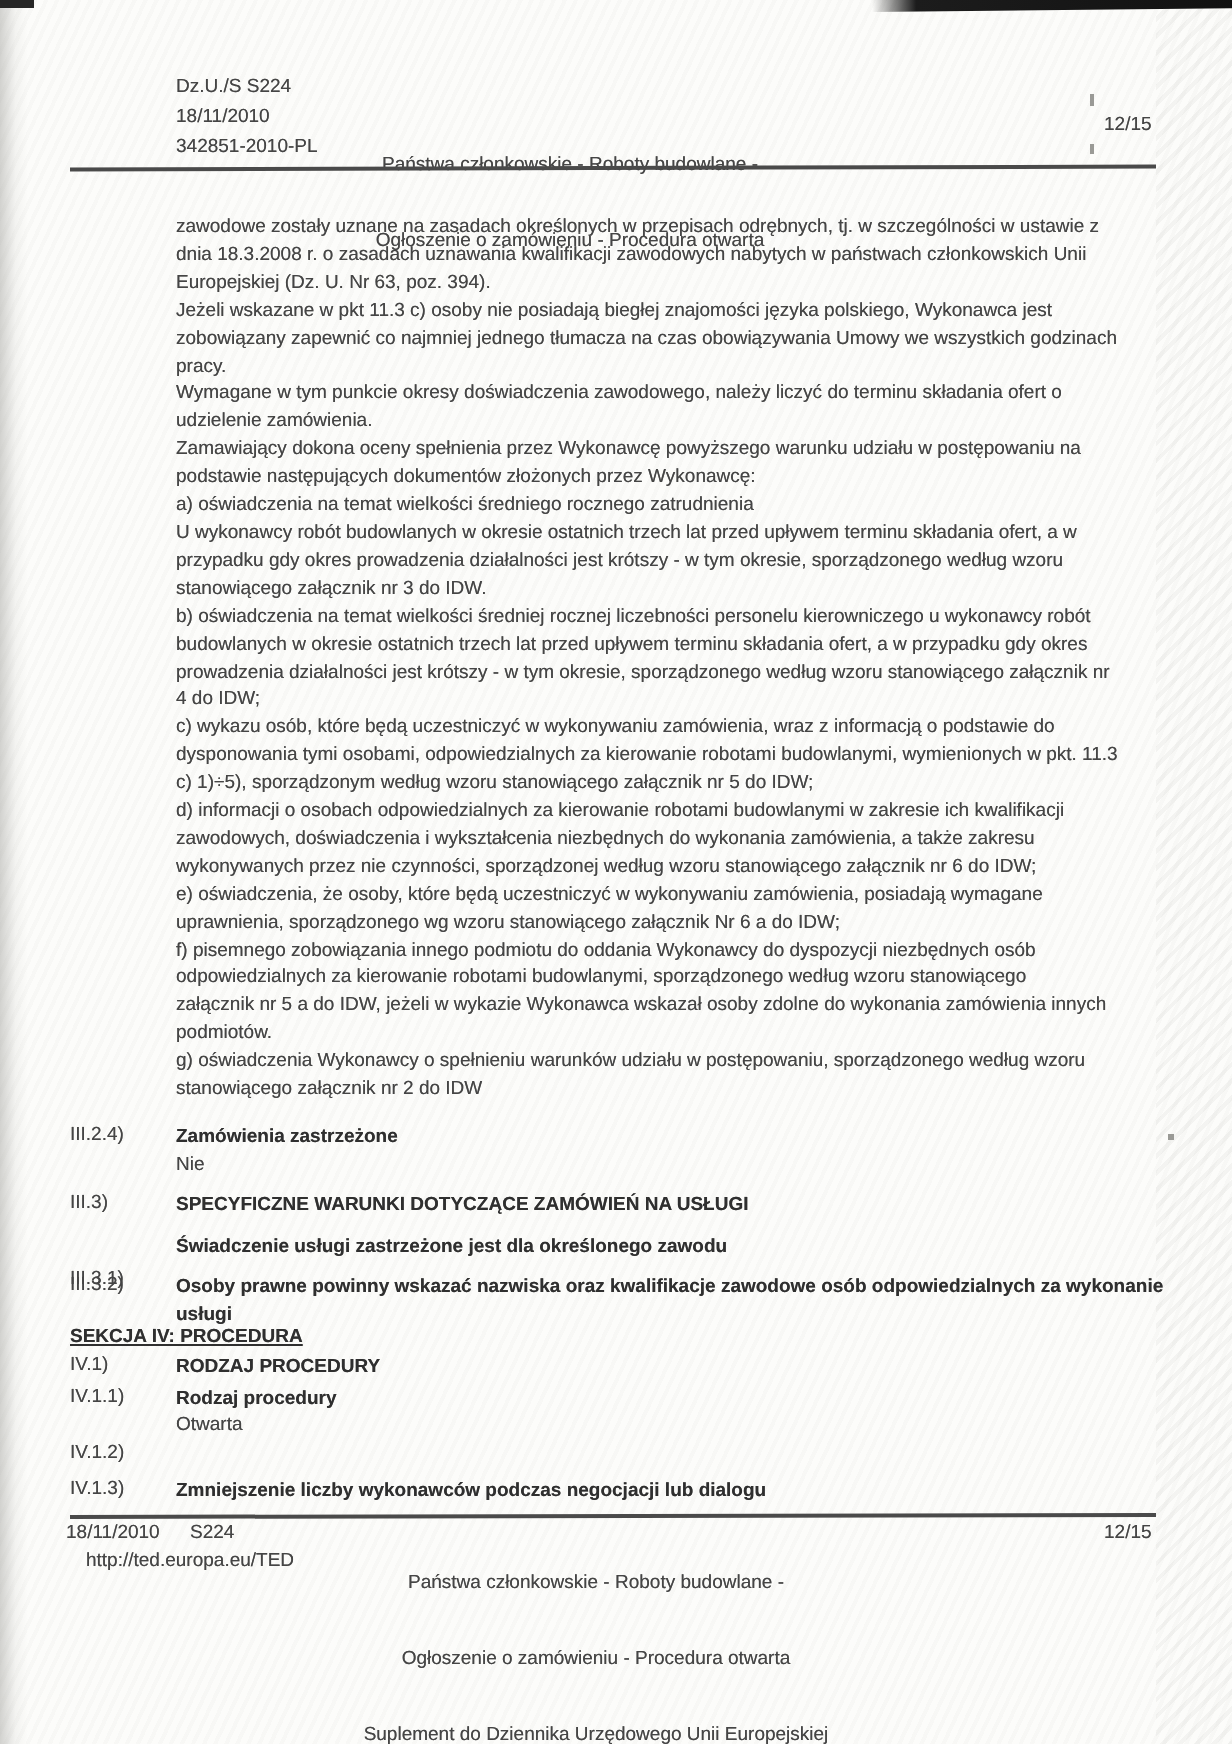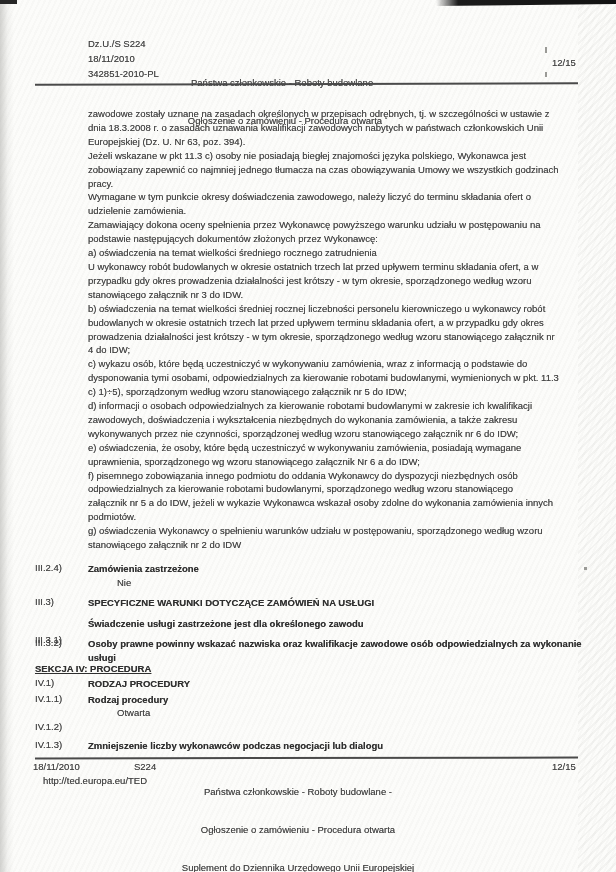--- a/index.html
+++ b/index.html
@@ -25,21 +25,21 @@
   .rule-header{top:83px;height:2px;transform:rotate(-0.15deg);}
   .rule-footer{top:757px;height:2px;transform:rotate(-0.1deg);}
   .t{position:absolute;font-size:9.5px;color:#454545;white-space:nowrap;
      text-shadow:0 0 0.3px rgba(70,70,70,0.7);}
   .centerblock{position:absolute;text-align:center;}
   .centerblock div{line-height:14px;margin-top:24px;}
   .para{position:absolute;left:88px;top:107px;font-size:9.5px;line-height:13.9px;
     color:#454545;white-space:pre;text-shadow:0 0 0.3px rgba(70,70,70,0.7);}
   .snum{left:35px;}
   .stitle{left:88px;width:500px;font-weight:bold;color:#2f2f2f;line-height:13.5px;white-space:normal;}
-  .sval{left:88px;margin-left:29px;}
+  .sval{left:88px;}
   .underline{text-decoration:underline;}
 </style>
 </head>
 <body>
 
 <div class="page">
 
   <div class="edge-left"></div>
   <div class="edge-right"></div>
   <div class="bar-top-right"></div>
@@ -113,21 +113,21 @@
   <div class="t stitle" style="top:693px;">Rodzaj procedury</div>
   <div class="t sval" style="top:707px;">Otwarta</div>
 
   <div class="t snum" style="top:721px;">IV.1.2)</div>
 
   <div class="t snum" style="top:739px;text-align:right;">IV.1.3)</div>
   <div class="t stitle" style="top:739px;">Zmniejszenie liczby wykonawców podczas negocjacji lub dialogu</div>
 
   <div class="rule rule-footer"></div>
   <div class="t" style="left:33px;top:761px;">18/11/2010</div>
-  <div class="t" style="left:95px;top:761px;margin-left:39px;">S224</div>
+  <div class="t" style="left:95px;top:761px;">S224</div>
   <div class="t" style="left:33px;top:775px;margin-left:10px;">http://ted.europa.eu/TED</div>
   <div class="centerblock" style="left:98px;top:761px;width:400px;">
     <div class="t" style="position:static;">Państwa członkowskie - Roboty budowlane -</div>
     <div class="t" style="position:static;">Ogłoszenie o zamówieniu - Procedura otwarta</div>
     <div class="t" style="position:static;">Suplement do Dziennika Urzędowego Unii Europejskiej</div>
   </div>
   <div class="t" style="left:552px;top:761px;">12/15</div>
 
 </div>
 

